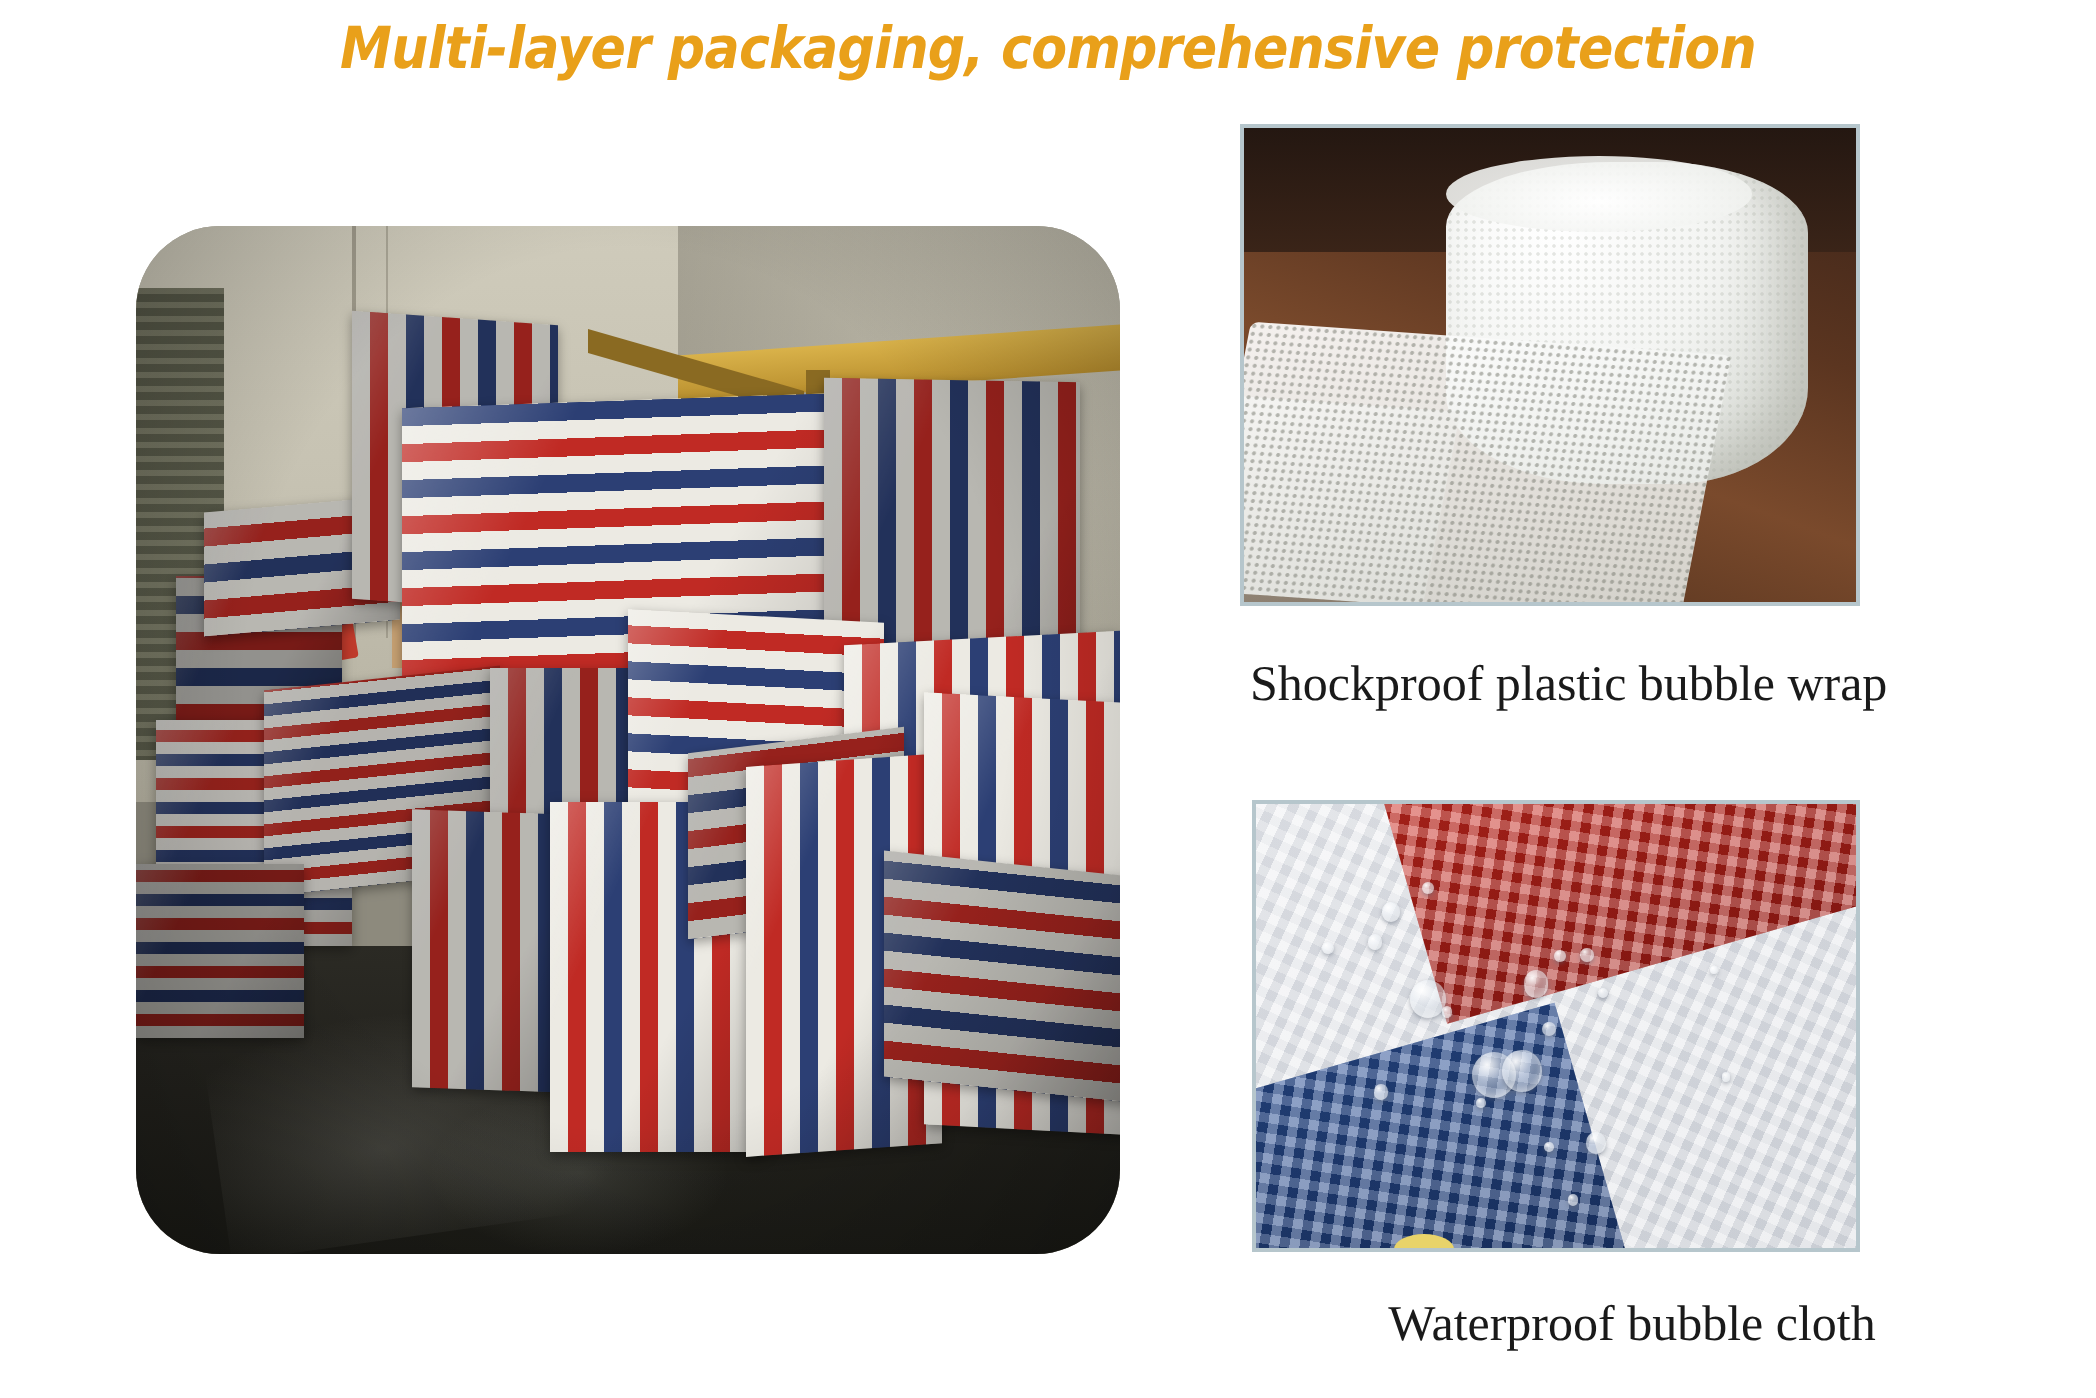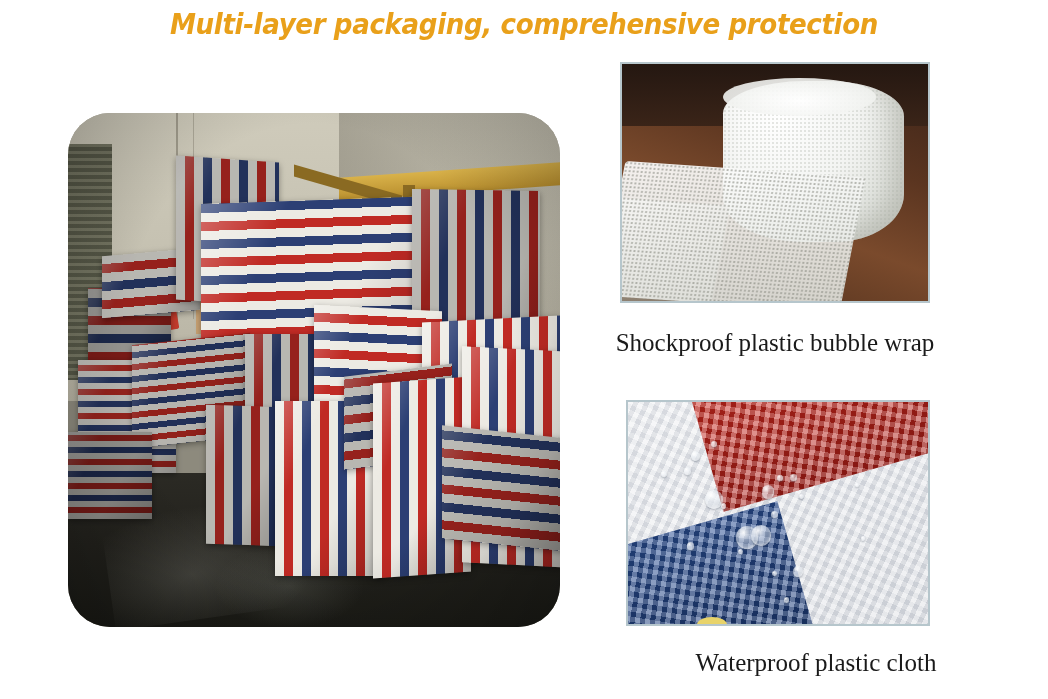--- a/index.html
+++ b/index.html
@@ -279,21 +279,21 @@
   
   .caption {
     position: absolute;
     color: #1a1a1a;
     font-family: "Liberation Serif", serif;
     font-size: 25px;
     line-height: 30px;
     white-space: nowrap;
     user-select: none;
   }
-  #caption-bubble { left: 585px; top: 328px; width: 380px; text-align: center; }
+  #caption-bubble { left: 625px; top: 328px; width: 380px; text-align: left; }
   #caption-cloth  { left: 626px; top: 648px; width: 380px; text-align: center; }
 </style>
 </head>
 <body>
 
 <div id="banner-title">Multi-layer packaging, comprehensive protection</div>
 
 <div id="hero-photo" role="img">
 
   <div class="ph-layer wall"></div>
@@ -402,13 +402,13 @@
   <div class="drop" style="left:31.0%; top:45.5%; width:1.8%; height:2.6%;"></div>
   <div class="drop" style="left:19.5%; top:63.0%; width:2.6%; height:3.6%;"></div>
   <div class="drop" style="left:36.5%; top:66.0%; width:1.8%; height:2.6%;"></div>
   <div class="drop" style="left:55.0%; top:74.0%; width:3.4%; height:4.8%;"></div>
   <div class="drop" style="left:48.0%; top:76.0%; width:1.6%; height:2.2%;"></div>
   <div class="drop" style="left:52.0%; top:88.0%; width:1.8%; height:2.4%;"></div>
   <div class="drop" style="left:77.5%; top:60.5%; width:1.6%; height:2.2%;"></div>
   <div class="drop" style="left:75.5%; top:36.5%; width:1.4%; height:2.0%;"></div>
 </div>
 
-<div id="caption-cloth" class="caption">Waterproof plastic cloth</div>
+<div id="caption-cloth" class="caption">Waterproof bubble cloth</div>
 
 </body></html>

